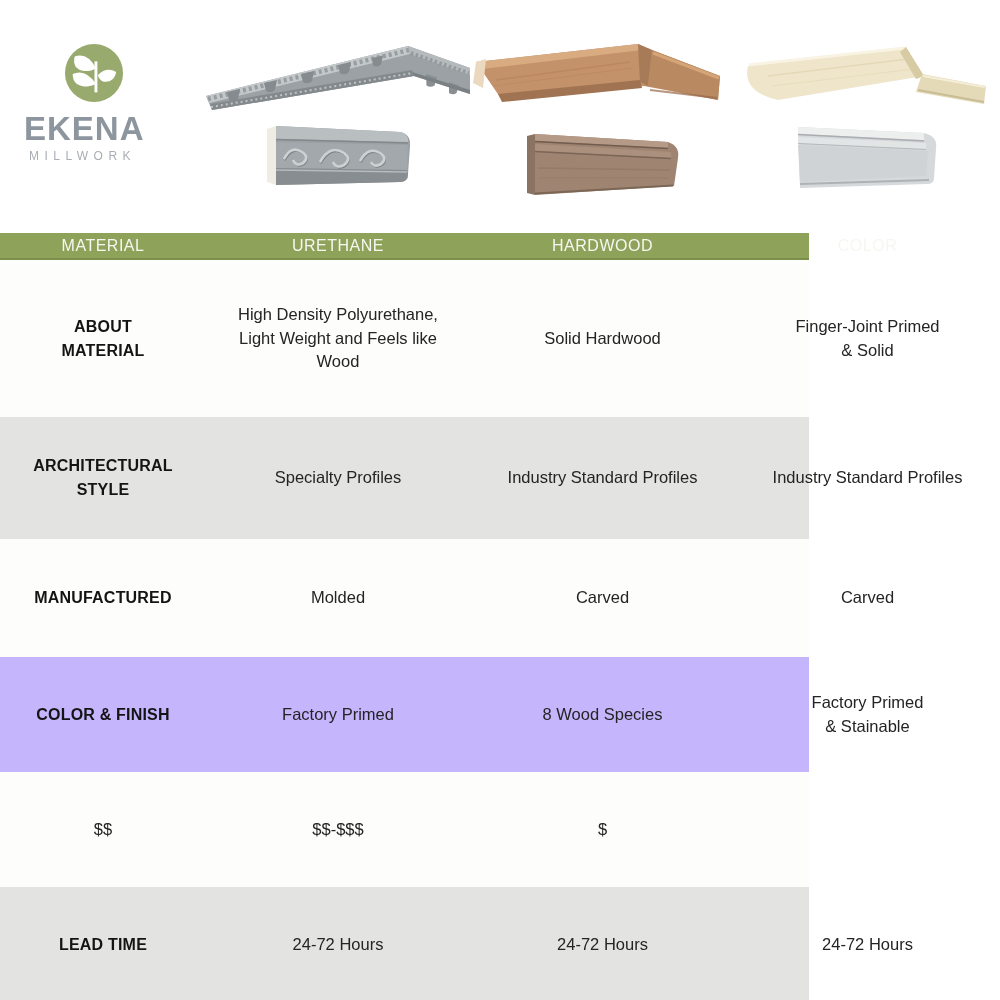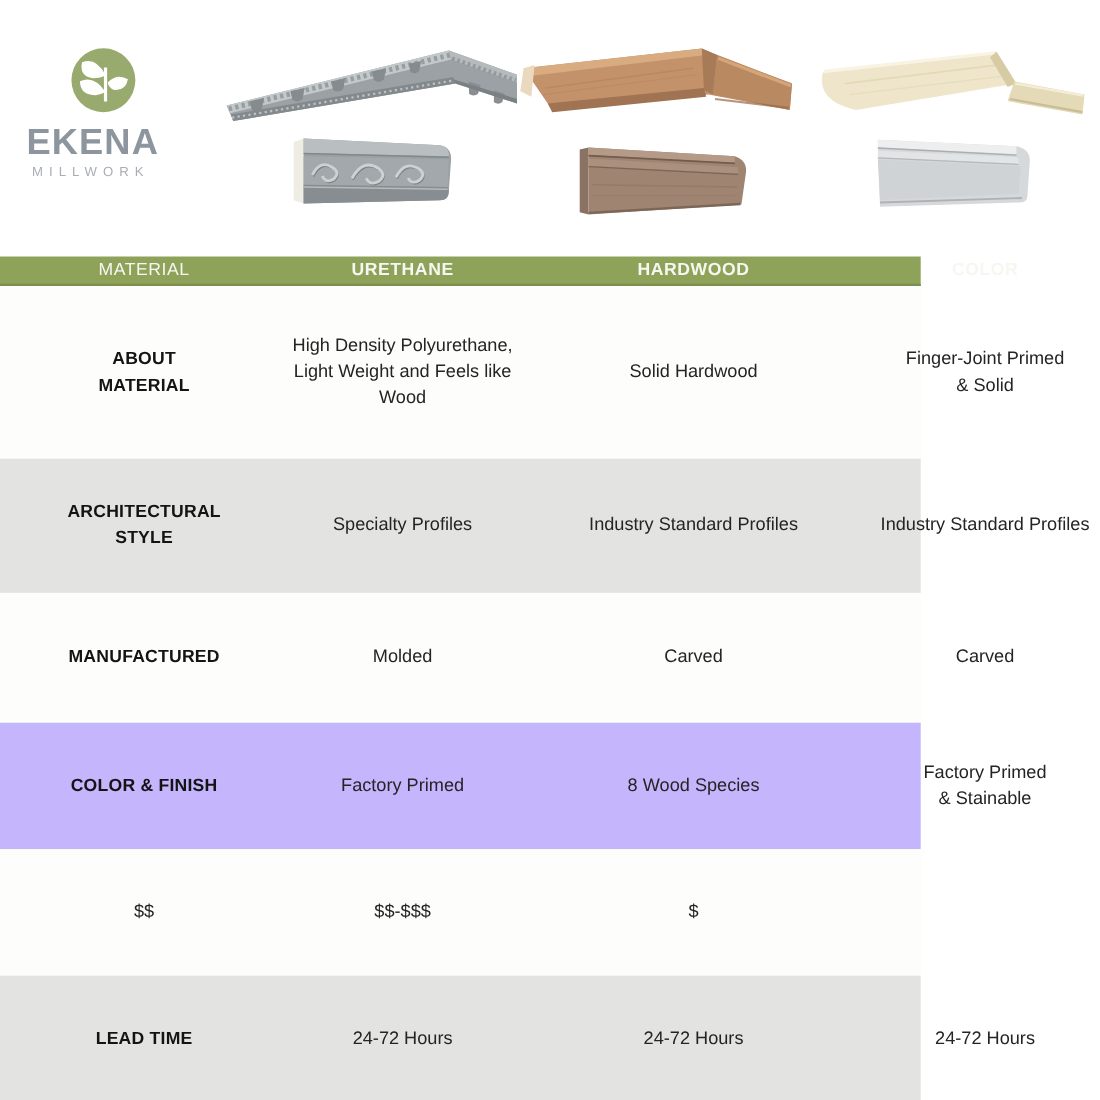--- a/index.html
+++ b/index.html
@@ -8,24 +8,24 @@
 
   
   .banner{position:relative;width:1000px;height:233px;background:#ffffff;}
   .logo{position:absolute;left:24px;top:42px;width:140px;text-align:left;}
   .logo svg{display:block;margin:0 auto 8px auto;}
   .brand-name{font-size:33px;font-weight:700;letter-spacing:1px;color:#8d969e;line-height:1;}
   .brand-sub{font-size:12px;font-weight:400;letter-spacing:5.5px;color:#a9aeb4;margin-top:5px;margin-left:5px;line-height:1;}
   .pimg{position:absolute;}
 
   
-  .grid{display:grid;grid-template-columns:206px 264px 265px 265px;width:809px;padding-left:28px;}
+  .grid{display:grid;grid-template-columns:206px 264px 265px 265px;width:809px;}
   .thead{height:25px;background:#8FA25A;border-bottom:2px solid #7c8f4b;}
   .thead .hcell{display:flex;align-items:center;justify-content:center;
-        color:#f6f7f1;font-size:16px;letter-spacing:0.5px;font-weight:700;}
+        color:#f6f7f1;font-size:16px;letter-spacing:0.5px;font-weight:400;}
   .thead .hcell.first{font-weight:400;}
   .trow .cell{display:flex;align-items:center;justify-content:center;text-align:center;
         white-space:pre-line;}
   .label{font-weight:700;font-size:16px;line-height:1.5;letter-spacing:0.2px;color:#141414;}
   .value{font-size:16.5px;line-height:1.45;color:#242424;}
   .r1{min-height:157px;background:#FDFDFB;}
   .r2{min-height:122px;background:#E3E4E1;}
   .r3{min-height:118px;background:#FDFDFB;}
   .r4{min-height:115px;background:#c4b5fd;}
   .r5{min-height:115px;background:#FDFDFB;}

